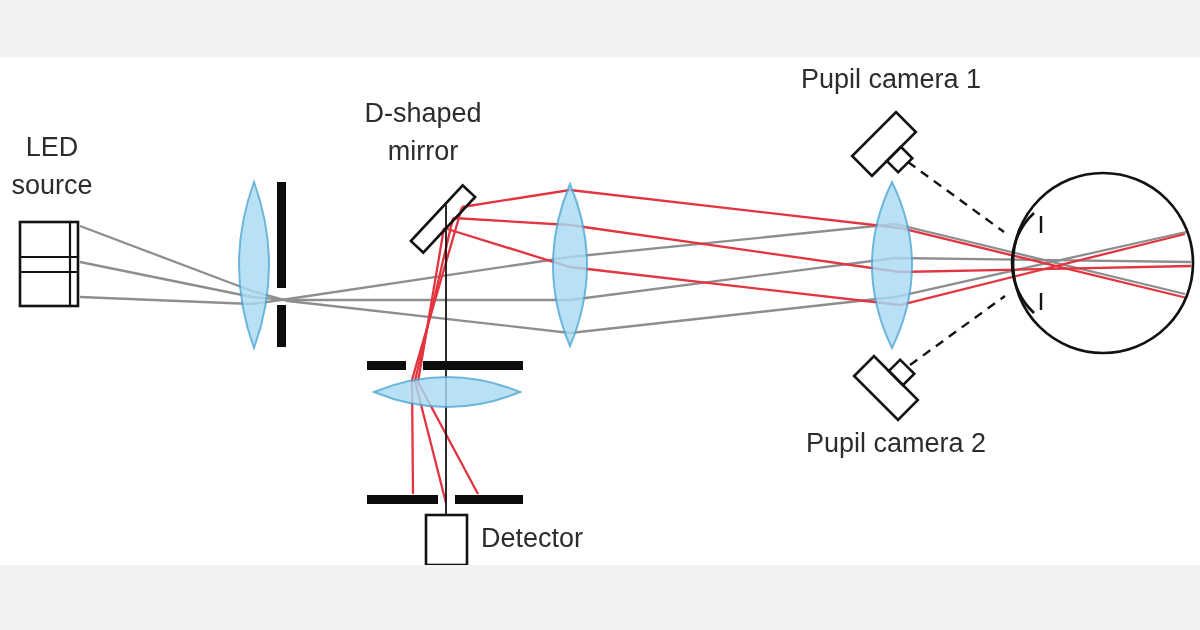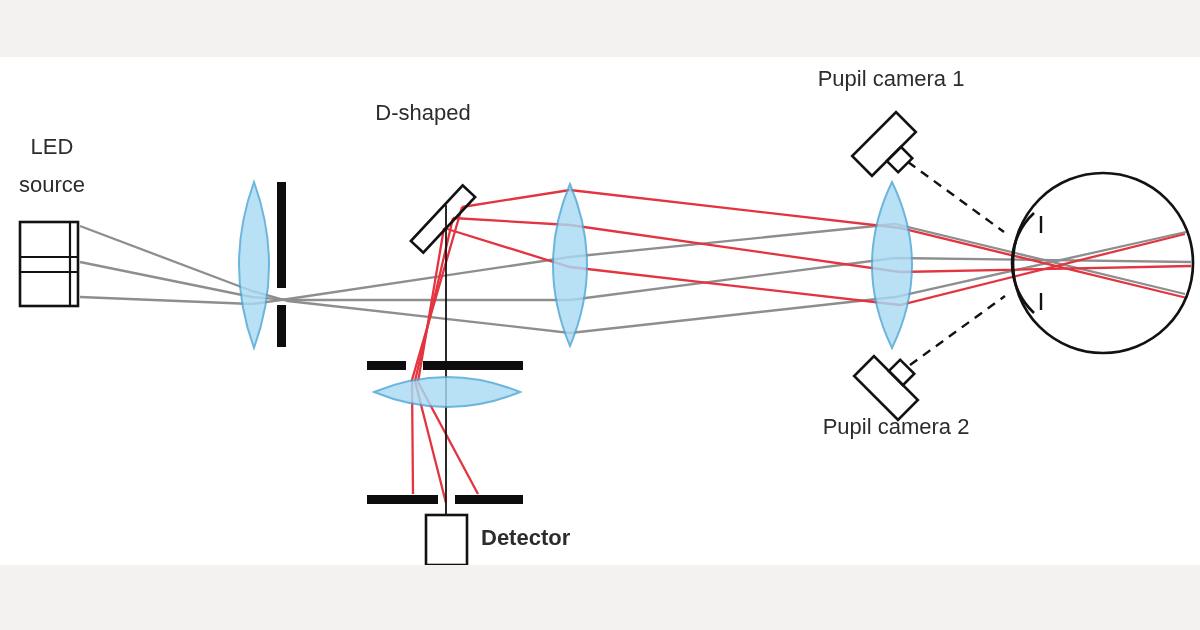--- a/index.html
+++ b/index.html
@@ -6,23 +6,23 @@
     --canvas:#ffffff; --frame-bar:#f3f2f1; --illumination-ray:#8e8e8e;
     --signal-ray:#e23540; --lens-fill:#a9dbf4; --lens-edge:#4ea6d4;
     --led-fill:#e9dfba; --mirror-fill:#e1ddc6; --detector-fill:#e9e9d9;
     --camera-fill:#dde8f7; --outline:#121212; --label-text:#2c2c2c;
   }
   html,body{margin:0;padding:0;}
   body{width:1200px;height:630px;overflow:hidden;background:var(--canvas);
        font-family:"Liberation Sans", sans-serif;}
   .stage{position:relative;width:1200px;height:630px;background:var(--canvas);}
   .stage svg{position:absolute;left:0;top:0;}
-  .lbl{position:absolute;color:var(--label-text);font-size:22px;line-height:38px;
+  .lbl{position:absolute;color:var(--label-text);font-size:27px;line-height:38px;
        text-align:center;white-space:nowrap;}
-  .lbl.left{text-align:left;font-weight:bold;}
+  .lbl.left{text-align:left;}
   .ray-gray{stroke:var(--illumination-ray);stroke-width:2.3;fill:none;}
   .ray-red{stroke:var(--signal-ray);stroke-width:2.3;fill:none;}
   .lens{fill:var(--lens-fill);stroke:var(--lens-edge);stroke-width:2;opacity:.82;}
   .bar{fill:#0d0d0d;}
   .outl{stroke:var(--outline);fill:none;}
   .dash{stroke:var(--outline);stroke-width:2.4;stroke-dasharray:9 7;fill:none;}
 </style>
 </head>
 <body>
 
@@ -107,20 +107,21 @@
     <rect x="0" y="565" width="1200" height="65" fill="var(--frame-bar)"></rect>
   </svg>
 
   <div class="lbl" style="left:-6px;top:128px;width:116px;">
     <div>LED</div>
     <div>source</div>
   </div>
 
   <div class="lbl" style="left:332px;top:94px;width:182px;">
     <div>D-shaped</div>
+    <div>mirror</div>
   </div>
 
   <div class="lbl" style="left:766px;top:60px;width:250px;">Pupil camera 1</div>
 
-  <div class="lbl" style="left:771px;top:408px;width:250px;">Pupil camera 2</div>
+  <div class="lbl" style="left:771px;top:424px;width:250px;">Pupil camera 2</div>
 
   <div class="lbl left" style="left:481px;top:519px;width:170px;">Detector</div>
 </div>
 
 </body></html>

